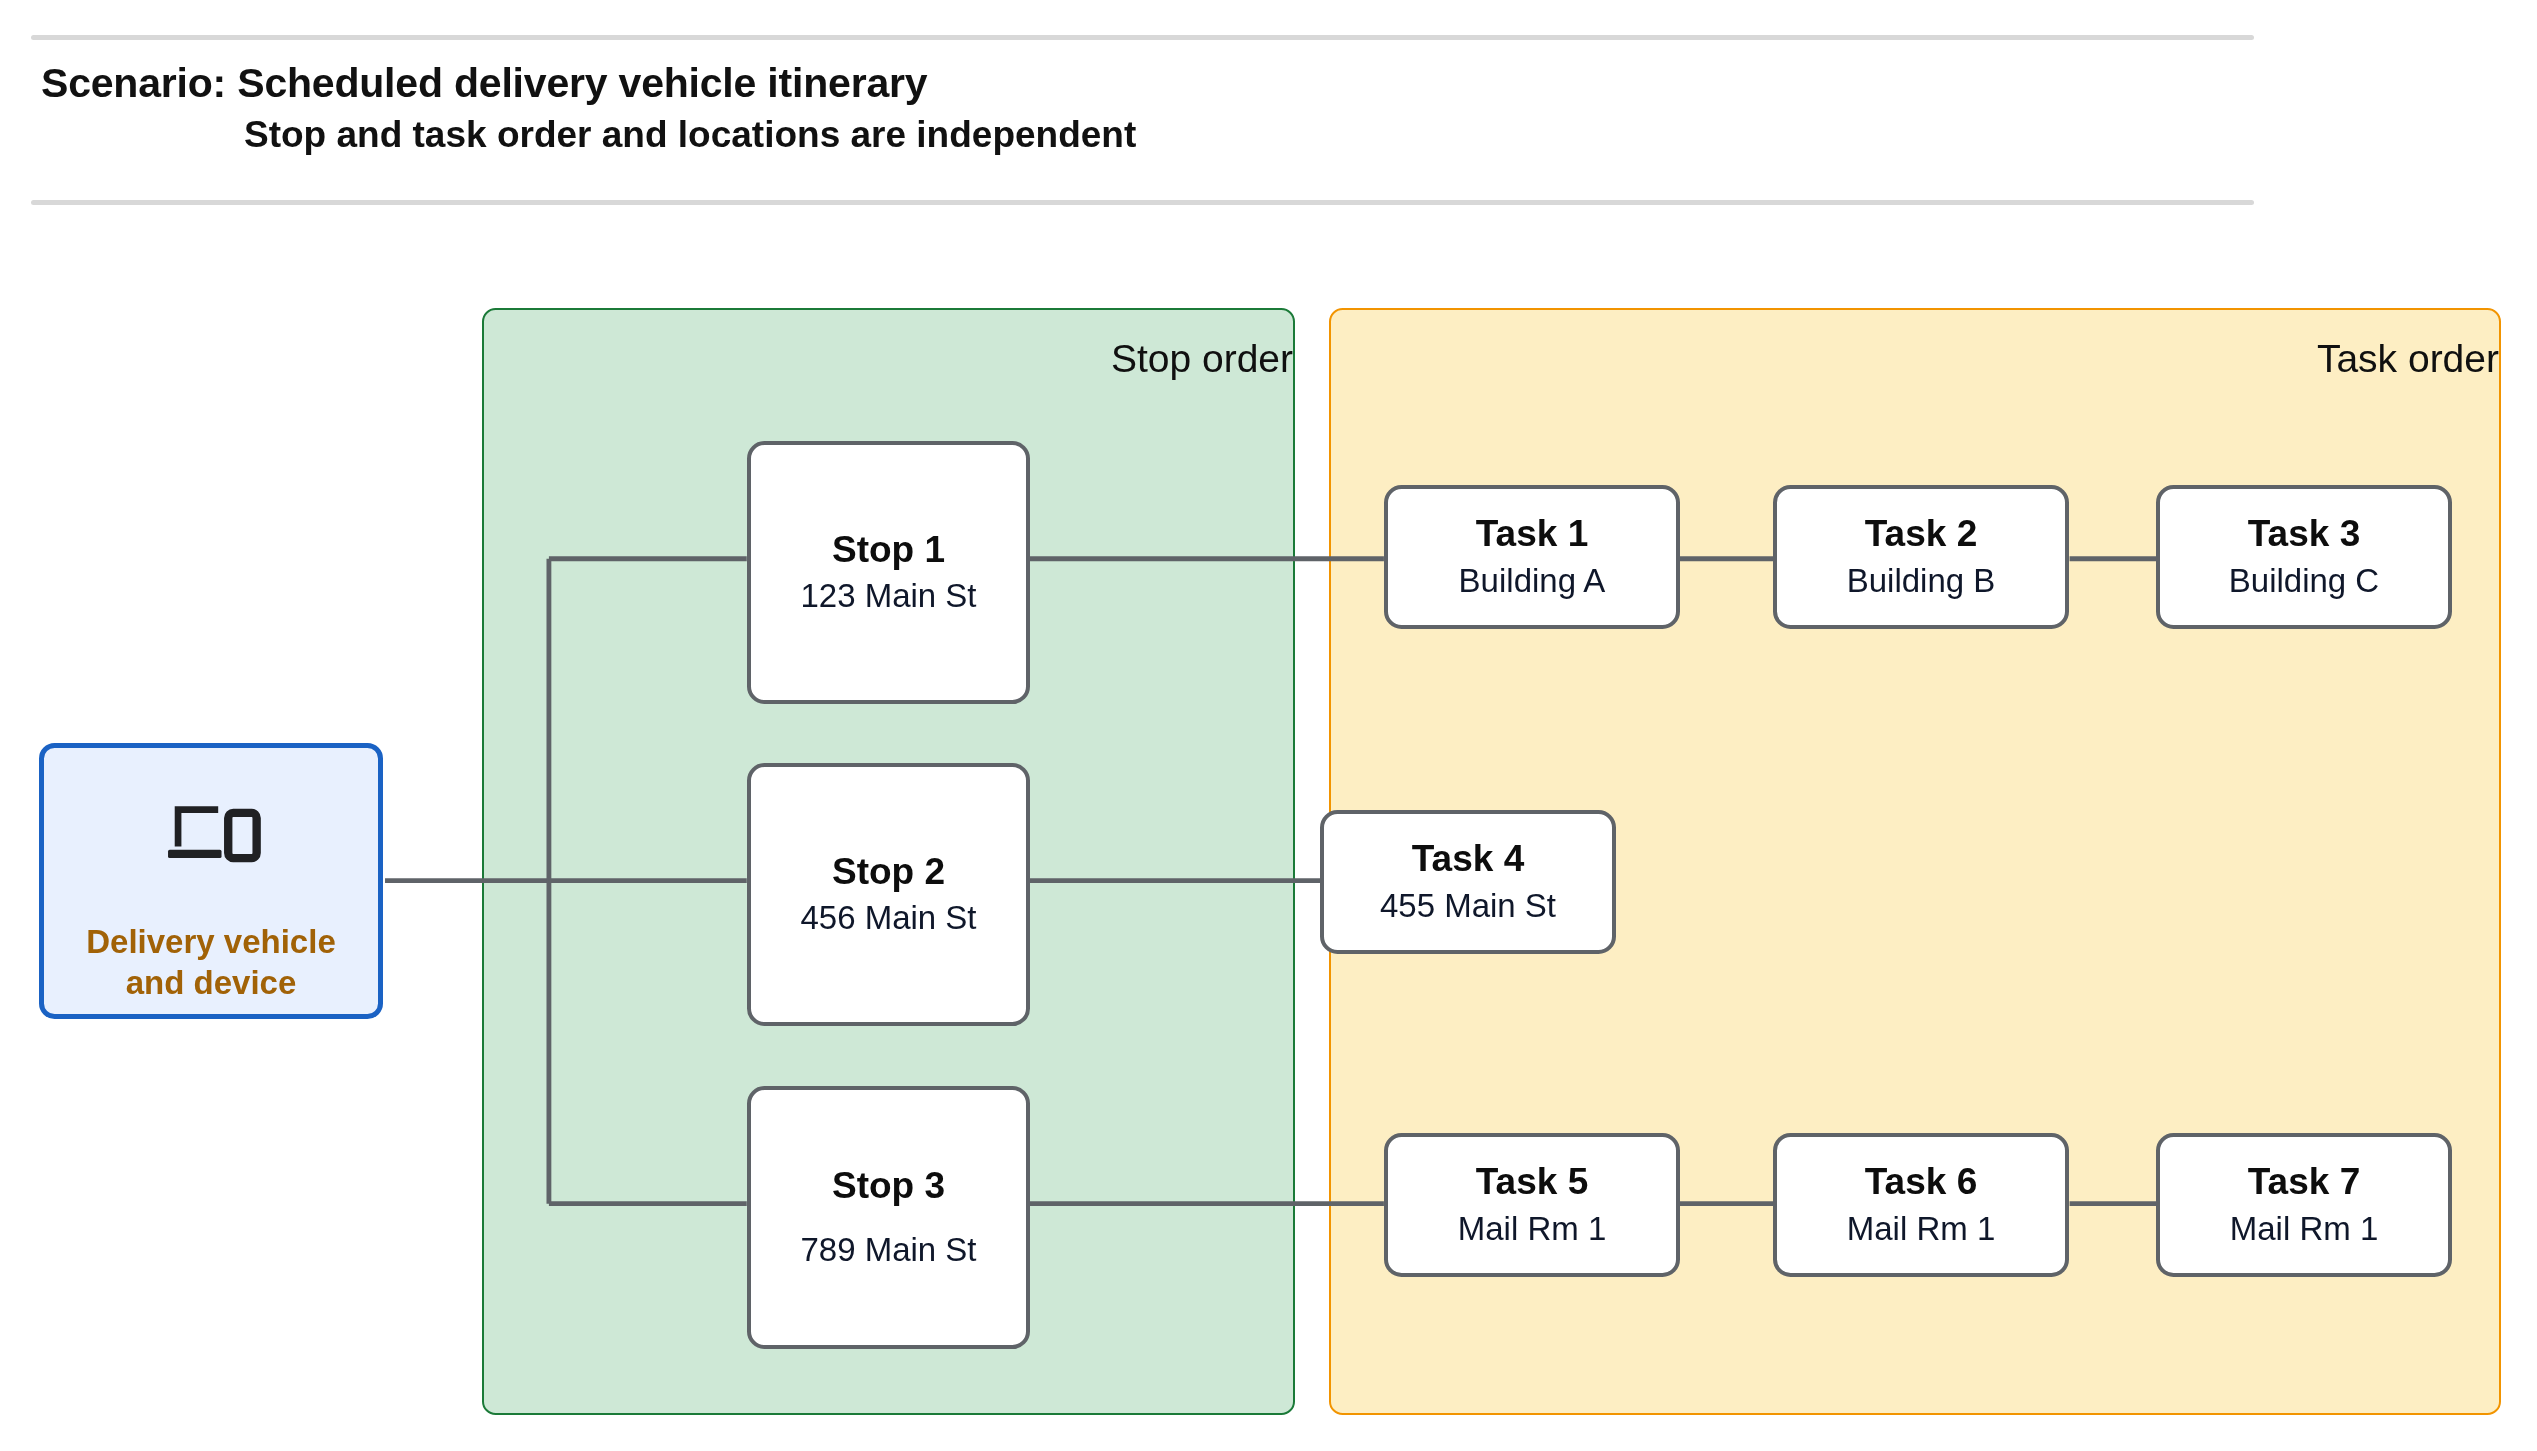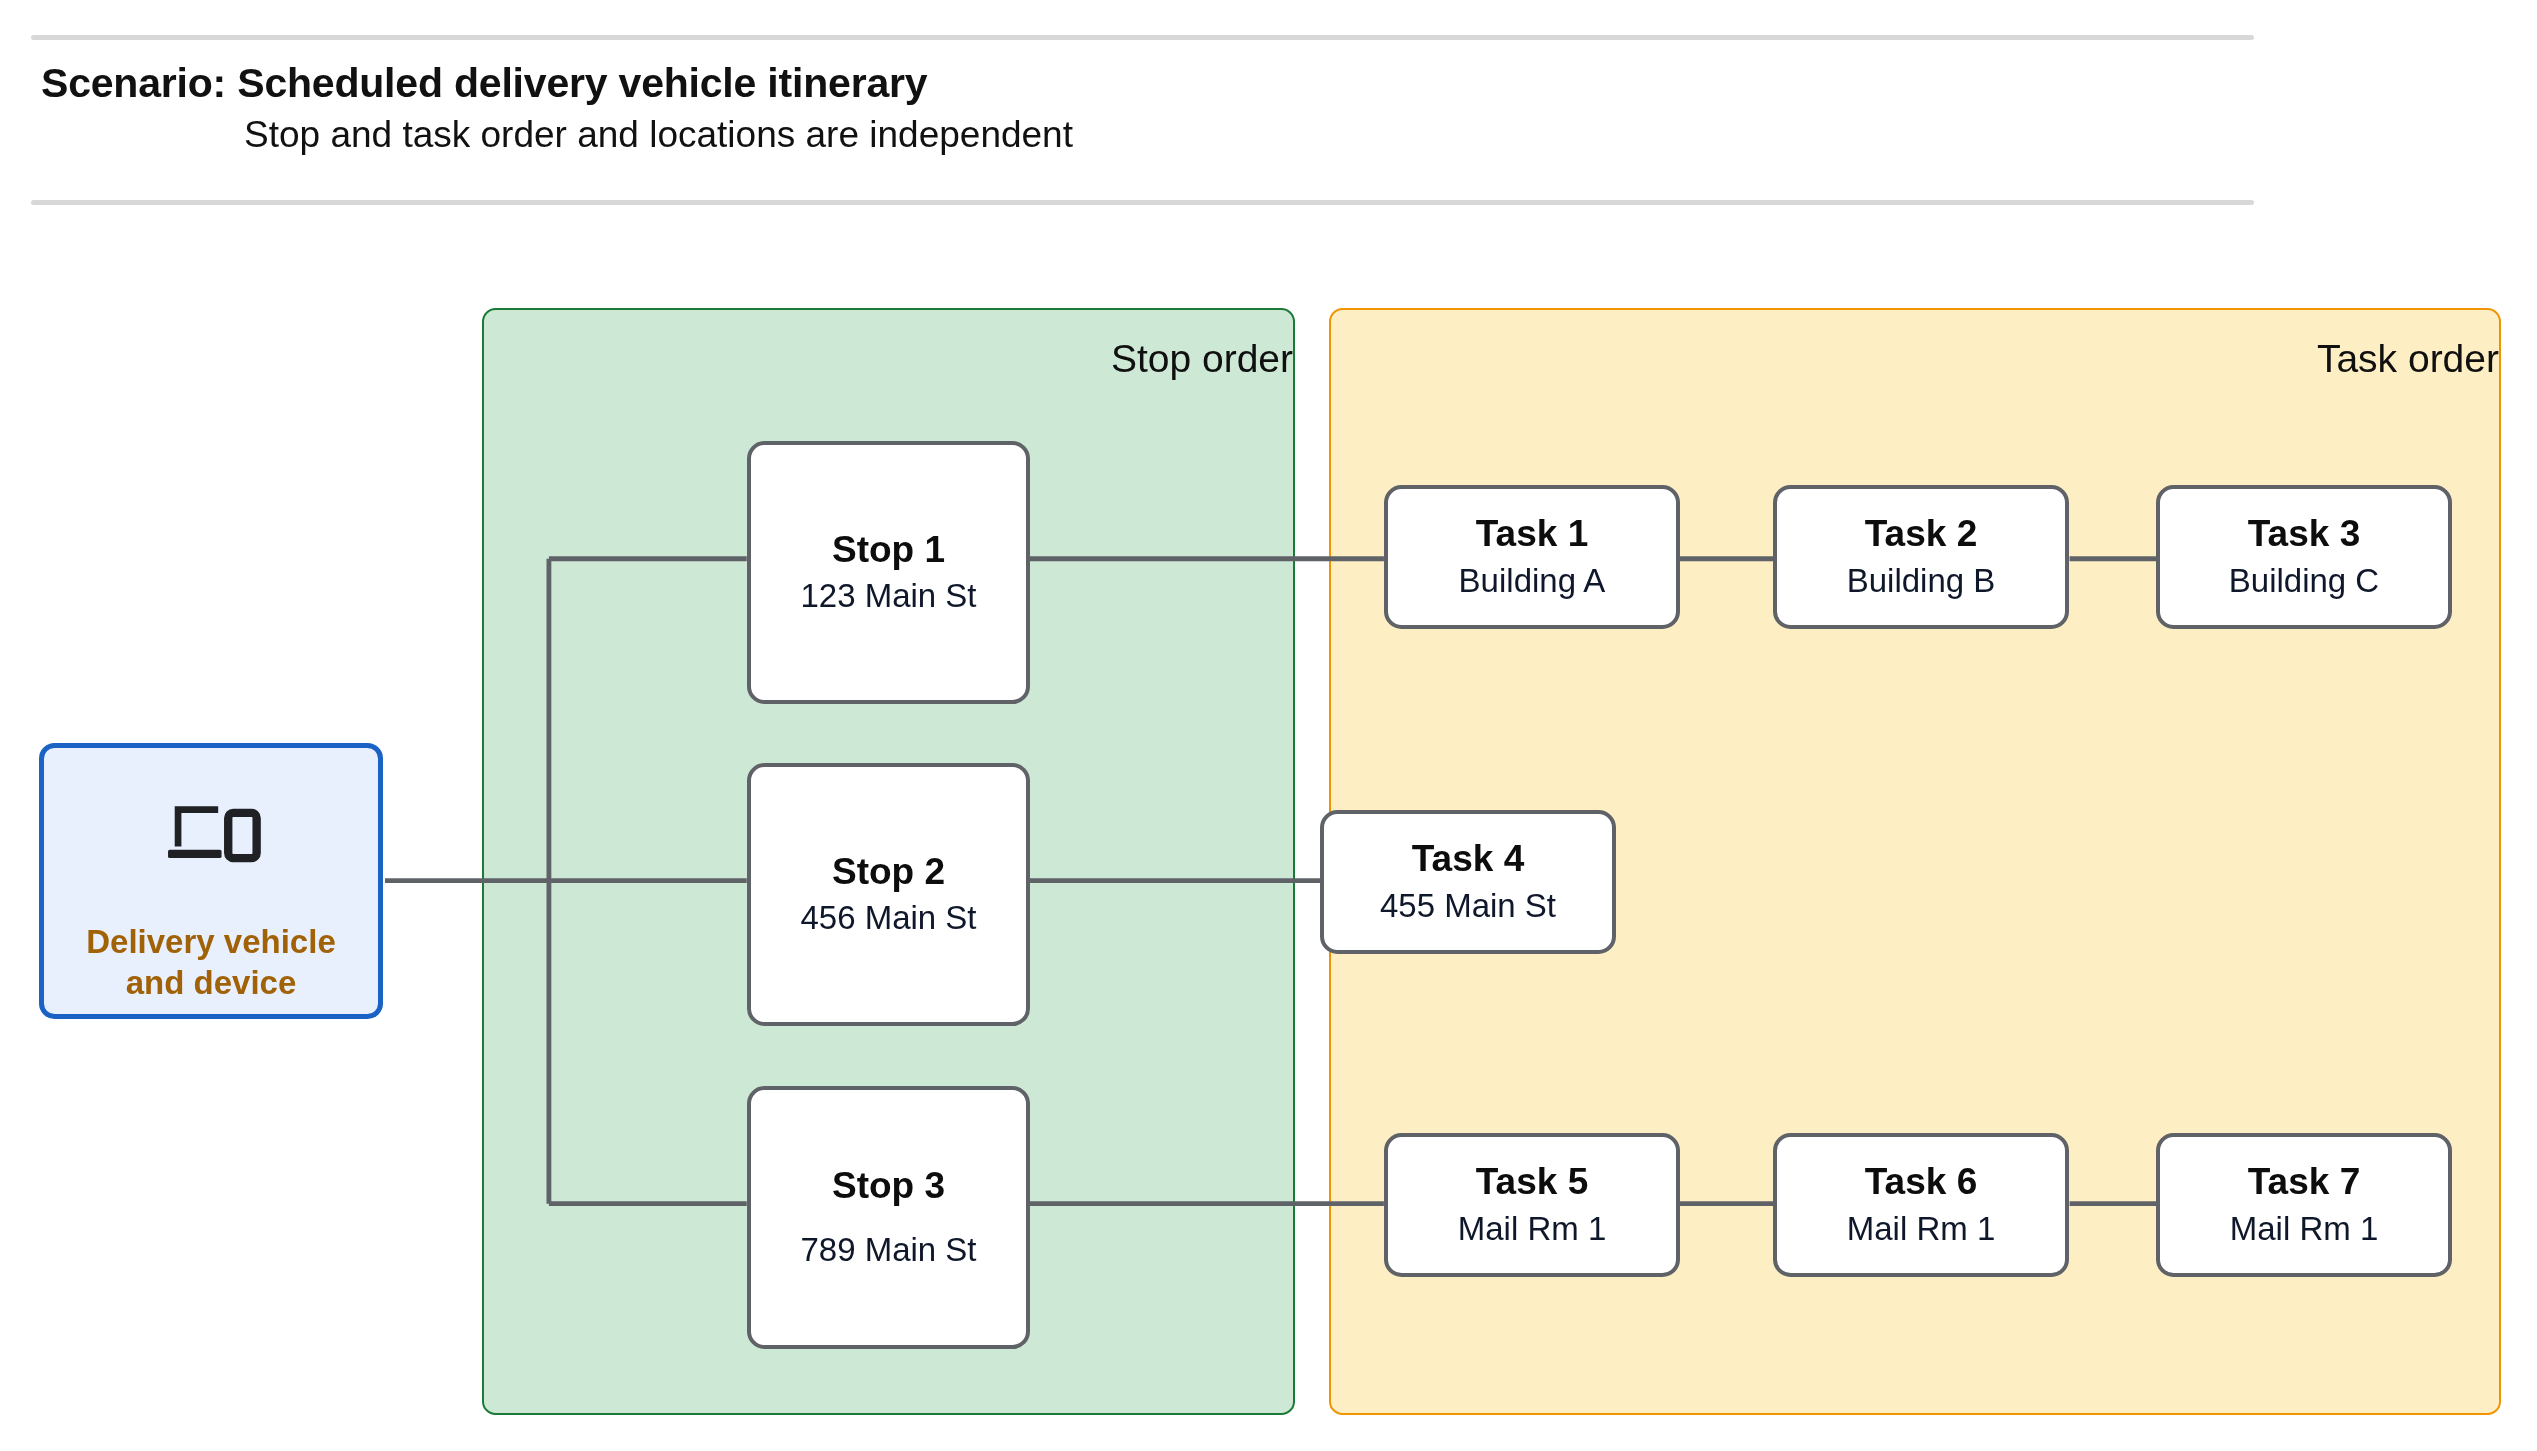--- a/index.html
+++ b/index.html
@@ -45,21 +45,21 @@
     letter-spacing: -0.2px;
     white-space: nowrap;
     color: #111111;
     text-align: center;
   }
   #scenario-subtitle {
     position: absolute;
     left: 244px;
     top: 114px;
     font-size: 37px;
-    font-weight: 400;
+    font-weight: 700;
     white-space: nowrap;
     color: #111111;
   }
 
   
   #diagram {
     position: absolute;
     left: 0;
     top: 0;
     width: 2538px;

